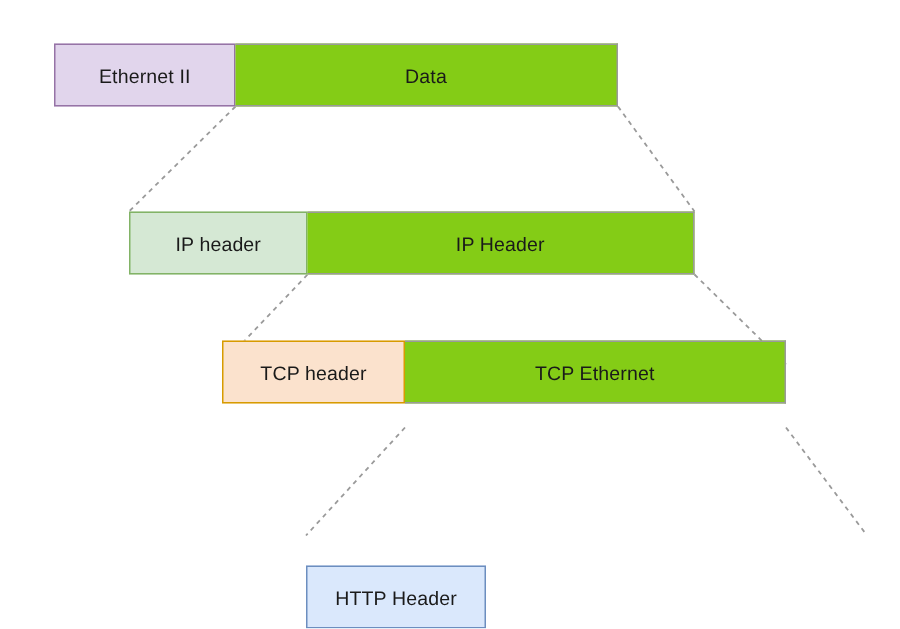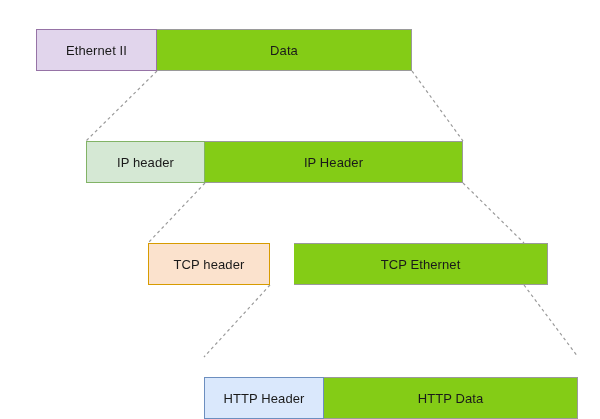--- a/index.html
+++ b/index.html
@@ -56,21 +56,21 @@
   }
   
   #row-ethernet { left: 36px; top: 29px; }
   #row-ethernet .header-cell { width: 121px; background: #e1d5ec; border-color: #9673a6; }
   #row-ethernet .payload-cell { width: 255px; }
   
   #row-ip { left: 86px; top: 141px; }
   #row-ip .header-cell { width: 119px; background: #d5e8d4; border-color: #82b366; }
   #row-ip .payload-cell { width: 258px; }
   
-  #row-tcp { left: 148px; top: 243px; gap: 24px; }
+  #row-tcp { left: 148px; top: 227px; }
   #row-tcp .header-cell { width: 122px; background: #fbe2cd; border-color: #d79b00; }
   #row-tcp .payload-cell { width: 254px; }
   
   #row-http { left: 204px; top: 377px; }
   #row-http .header-cell { width: 120px; background: #dae8fc; border-color: #6c8ebf; }
   #row-http .payload-cell { width: 254px; }
 </style>
 </head>
 <body>
 
@@ -98,16 +98,15 @@
     <div class="pdu-cell payload-cell">IP Header</div>
   </div>
 
   <div class="pdu-row" id="row-tcp">
     <div class="pdu-cell header-cell">TCP header</div>
     <div class="pdu-cell payload-cell">TCP Ethernet</div>
   </div>
 
   <div class="pdu-row" id="row-http">
     <div class="pdu-cell header-cell">HTTP Header</div>
-    <div class="pdu-cell payload-cell">HTTP Data</div>
   </div>
 
 </div>
 
 </body></html>

